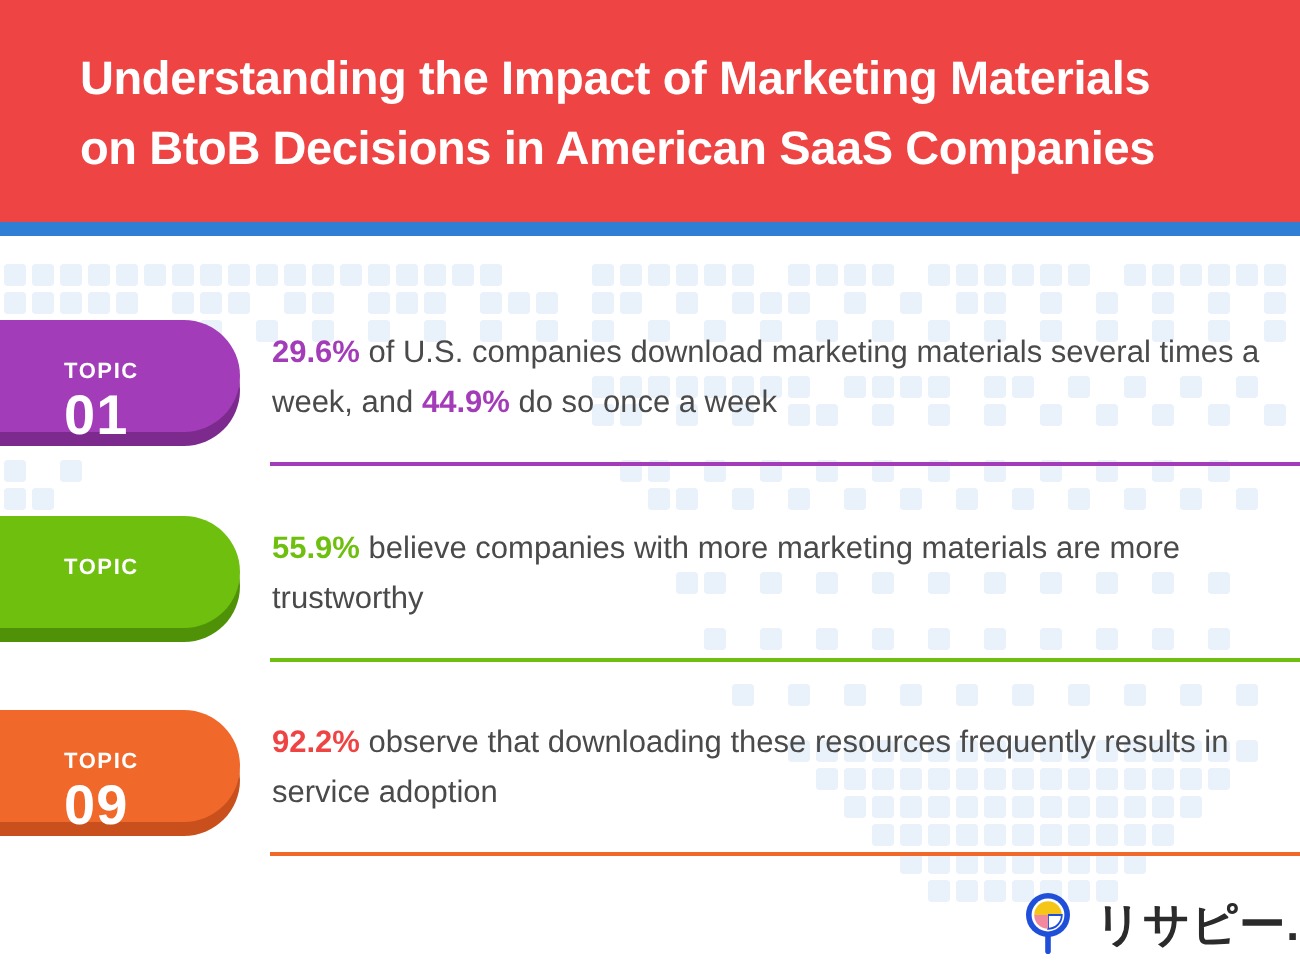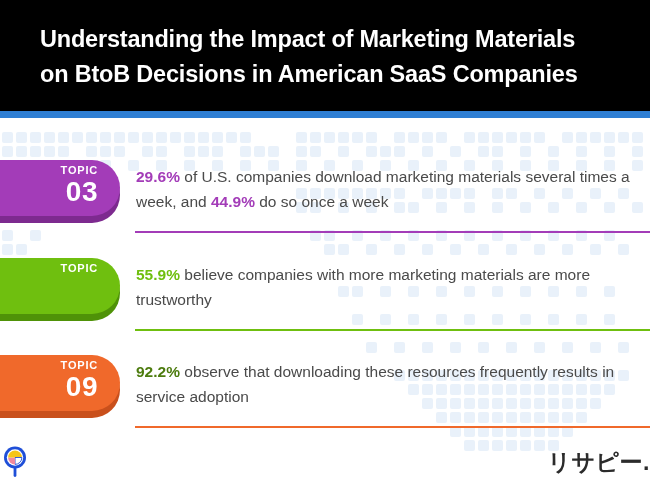--- a/index.html
+++ b/index.html
@@ -97,22 +97,22 @@
     left: 0;
     top: 0;
     width: 134px;
     height: 56px;
     border-radius: 0 28px 28px 0;
     box-sizing: border-box;
   }
   .badge-inner {
     position: absolute;
     right: 22px;
-    top: 4px;
-    text-align: right;
+    top: 20px;
+    text-align: left;
     width: 66px;
   }
   .badge-kicker {
     color: #ffffff;
     font-size: 11px;
     font-weight: bold;
     letter-spacing: 0.8px;
     line-height: 13px;
   }
   .badge-num {
@@ -148,21 +148,21 @@
 
   
   .logo {
     position: absolute;
     left: 0;
     top: 440px;
     width: 650px;
     height: 44px;
     display: flex;
     align-items: center;
-    justify-content: space-between;
+    justify-content: flex-end;
     gap: 8px;
     z-index: 4;
   }
   .logo-mark {
     display: block;
     width: 30px;
     height: 34px;
   }
   .logo-text {
     font-size: 23px;
@@ -456,33 +456,33 @@
       <rect x="464" y="322" width="11" height="11" rx="2"></rect>
         <rect x="478" y="322" width="11" height="11" rx="2"></rect>
       <rect x="492" y="322" width="11" height="11" rx="2"></rect>
         <rect x="506" y="322" width="11" height="11" rx="2"></rect>
       <rect x="520" y="322" width="11" height="11" rx="2"></rect>
         <rect x="534" y="322" width="11" height="11" rx="2"></rect>
       <rect x="548" y="322" width="11" height="11" rx="2"></rect>
     </g>
   </svg>
 
-  <div class="header" style="background: #000000;">
+  <div class="header" style="background: #ef4444;">
     <div class="header-title" style="color: rgb(255, 255, 255);">Understanding the Impact of Marketing Materials
 on BtoB Decisions in American SaaS Companies</div>
     <div class="header-underline" style="background: rgb(47, 127, 212);"></div>
   </div>
 
   <div class="topic-row r1">
     <div class="badge-wrap">
       <div class="badge-shadow" style="background: rgb(125, 42, 143);"></div>
       <div class="badge" style="background: rgb(163, 60, 184);">
         <div class="badge-inner">
           <div class="badge-kicker">TOPIC</div>
-          <div class="badge-num">03</div>
+          <div class="badge-num">01</div>
         </div>
       </div>
     </div>
     <div class="topic-text" style="color: rgb(74, 74, 74);"><span class="pct" style="color: rgb(163, 60, 184);">29.6%</span><span> of U.S. companies download marketing materials several times a week, and </span><span class="pct" style="color: rgb(163, 60, 184);">44.9%</span><span> do so once a week</span></div>
     <div class="topic-rule" style="background: rgb(163, 60, 184);"></div>
   </div>
 
   <div class="topic-row r2">
     <div class="badge-wrap">
       <div class="badge-shadow" style="background: rgb(79, 146, 8);"></div>
@@ -499,21 +499,21 @@
   <div class="topic-row r3">
     <div class="badge-wrap">
       <div class="badge-shadow" style="background: rgb(201, 80, 28);"></div>
       <div class="badge" style="background: rgb(240, 105, 43);">
         <div class="badge-inner">
           <div class="badge-kicker">TOPIC</div>
           <div class="badge-num">09</div>
         </div>
       </div>
     </div>
-    <div class="topic-text" style="color: rgb(74, 74, 74);"><span class="pct" style="color: #4d7c0f;">92.2%</span><span> observe that downloading these resources frequently results in service adoption</span><span class="pct" style="color: rgb(240, 105, 43);"></span><span></span></div>
+    <div class="topic-text" style="color: rgb(74, 74, 74);"><span class="pct" style="color: #ef4444;">92.2%</span><span> observe that downloading these resources frequently results in service adoption</span><span class="pct" style="color: rgb(240, 105, 43);"></span><span></span></div>
     <div class="topic-rule" style="background: rgb(240, 105, 43);"></div>
   </div>
 
   <div class="logo">
     <svg class="logo-mark" viewBox="0 0 30 34" aria-hidden="true">
 
       <rect x="13.6" y="20" width="2.8" height="12" rx="1.4" fill="#1f4fd8"></rect>
 
       <circle cx="15" cy="12.5" r="11" fill="#1f4fd8"></circle>
       <circle cx="15" cy="12.5" r="8.2" fill="#ffffff"></circle>

